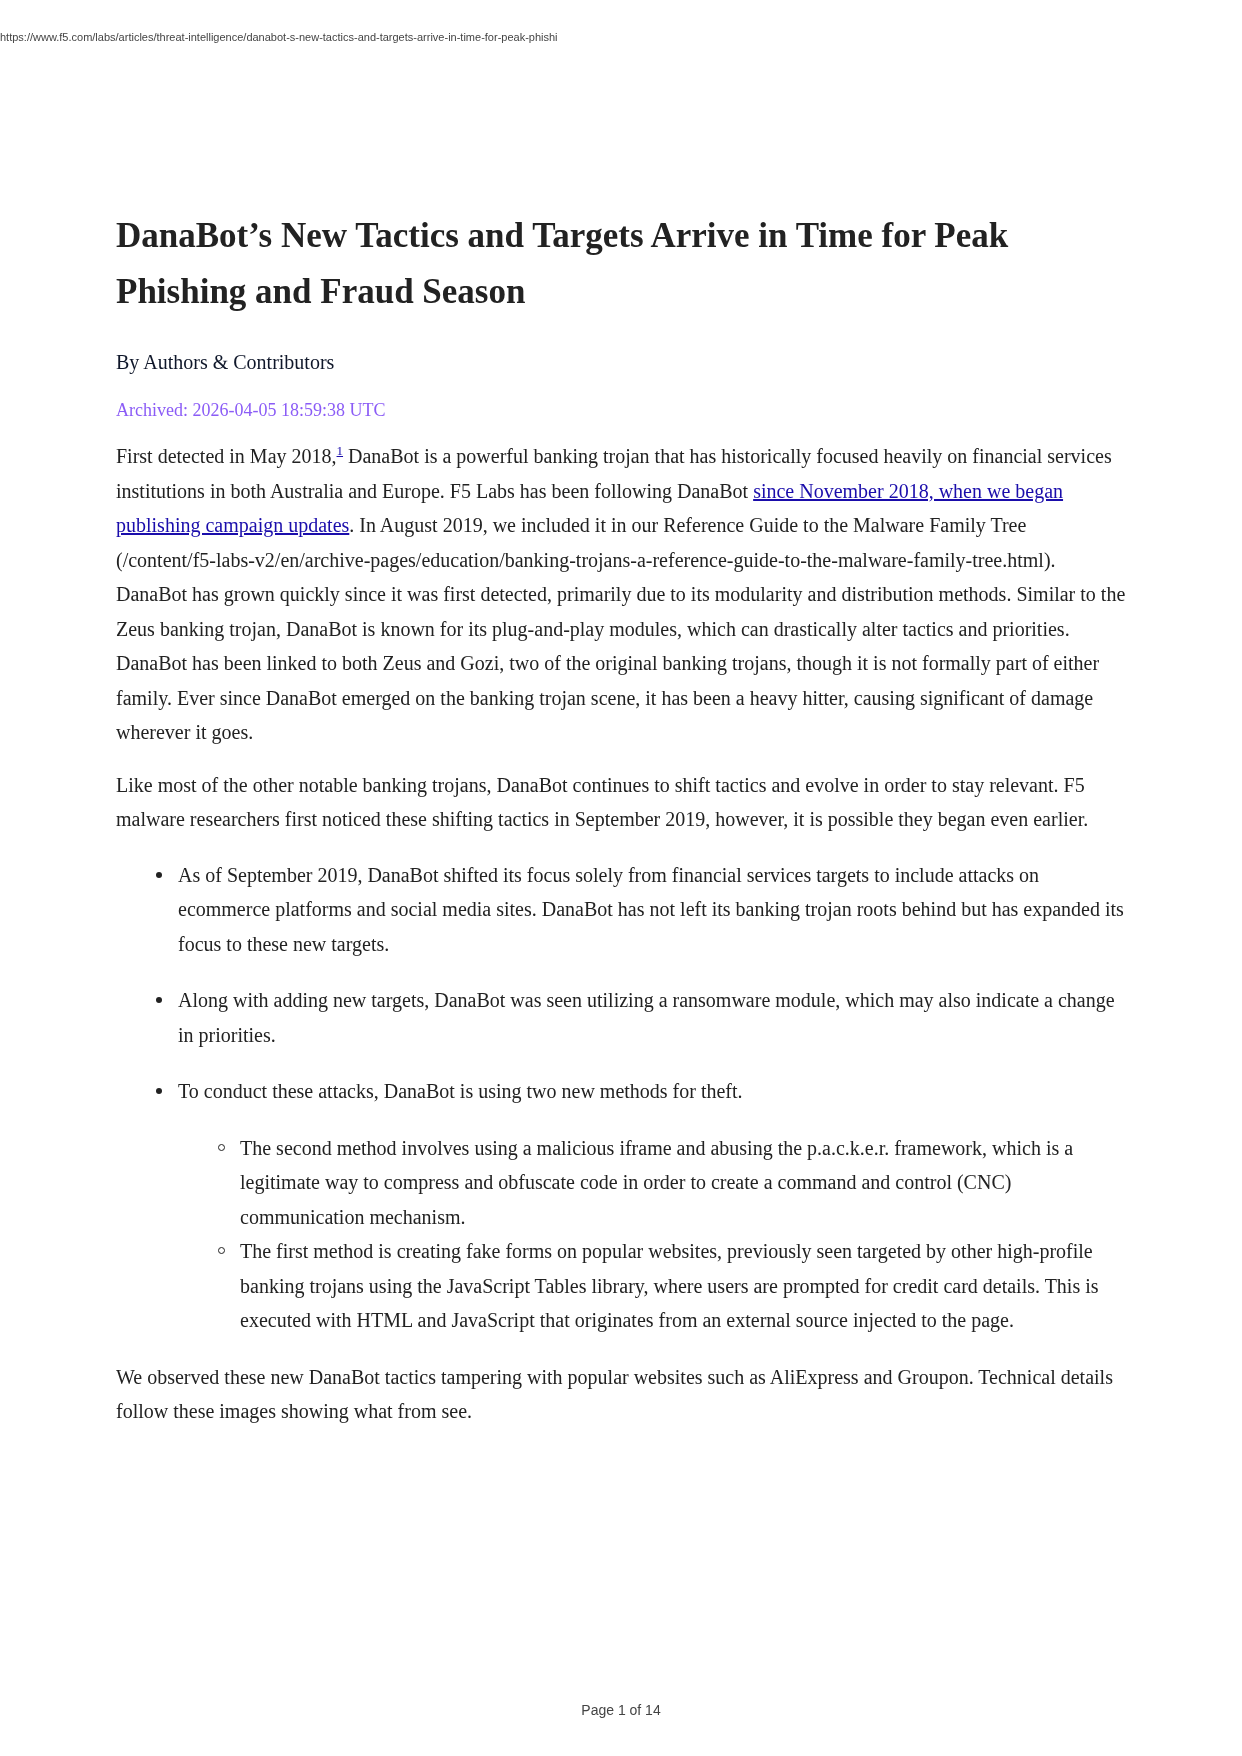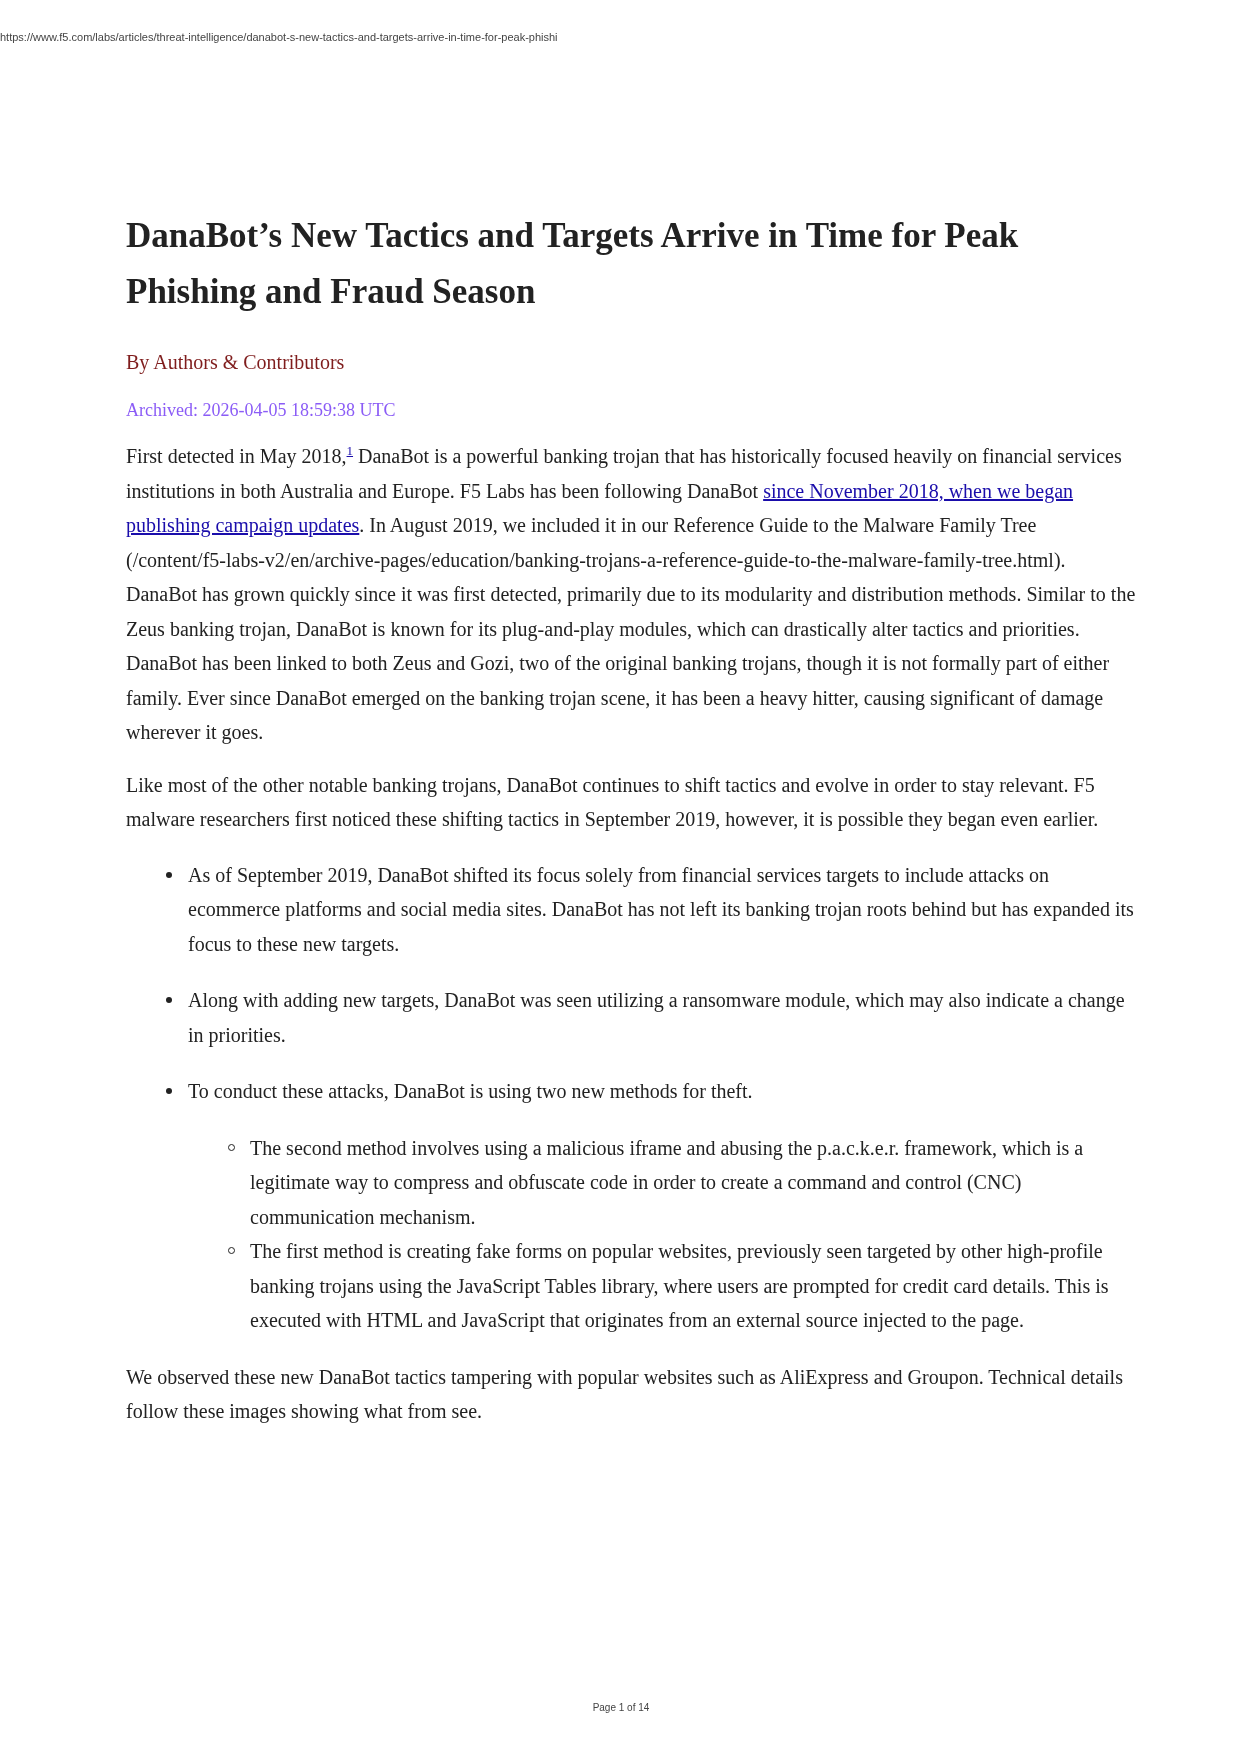--- a/index.html
+++ b/index.html
@@ -1,33 +1,33 @@
 <!DOCTYPE html>
 <html><head>
   <meta charset="utf-8">
   <style>
     html, body { margin: 0; padding: 0; background: #ffffff; }
     body { width: 1242px; height: 1756px; position: relative; overflow: hidden; font-family: "Liberation Serif", serif; color: #222222; }
     .header-url { position: absolute; top: 31px; left: 0; width: 1242px; font-family: "Liberation Sans", sans-serif; font-size: 11px; color: #444444; }
-    .content { position: absolute; top: 208px; left: 126px; width: 1010px; }
+    .content { position: absolute; top: 208px; left: 116px; width: 1010px; }
     h1 { margin: 0; font-family: "Liberation Serif", serif; font-weight: bold; font-size: 35px; line-height: 56px; color: #222222; }
-    .byline { margin-top: 28px; font-size: 20px; color: #7f1d1d; line-height: 28px; }
+    .byline { margin-top: 28px; font-size: 20px; color: #0f172a; line-height: 28px; }
     .archived { margin-top: 21px; font-size: 18px; color: #8b5cf6; line-height: 26px; }
     p { margin: 18px 0 0 0; font-size: 20px; line-height: 34.5px; color: #222222; }
     p.first { margin-top: 16px; }
     a { color: #1a0dab; text-decoration: underline; }
     sup { font-size: 13px; line-height: 0; vertical-align: 8px; }
     ul.l1 { margin: 21px 0 0 0; padding: 0 0 0 62px; list-style: none; }
     ul.l1 > li { position: relative; font-size: 20px; line-height: 34.5px; margin-bottom: 22px; }
     ul.l1 > li > .bullet { position: absolute; left: -22px; top: 14px; width: 6px; height: 6px; background: #222; border-radius: 50%; }
     ul.l2 { margin: 22px 0 0 0; padding: 0 0 0 62px; list-style: none; }
     ul.l2 > li { position: relative; font-size: 20px; line-height: 34.5px; margin-bottom: 22px; }
     ul.l2 > li > .circle { position: absolute; left: -22px; top: 13px; width: 5px; height: 5px; border: 1.3px solid #222; border-radius: 50%; }
     .last-p { margin-top: 18px; }
-    .footer { position: absolute; top: 1702px; left: 0; width: 1242px; text-align: center; font-family: "Liberation Sans", sans-serif; font-size: 10px; color: #444444; }
+    .footer { position: absolute; top: 1702px; left: 0; width: 1242px; text-align: center; font-family: "Liberation Sans", sans-serif; font-size: 14px; color: #444444; }
   </style>
 </head>
 <body>
 
 <div class="header-url">https://www.f5.com/labs/articles/threat-intelligence/danabot-s-new-tactics-and-targets-arrive-in-time-for-peak-phishi</div>
 
 <div class="content">
   <h1>DanaBot’s New Tactics and Targets Arrive in Time for Peak Phishing and Fraud Season</h1>
   <div class="byline">By Authors &amp; Contributors</div>
   <div class="archived">Archived: 2026-04-05 18:59:38 UTC</div>

